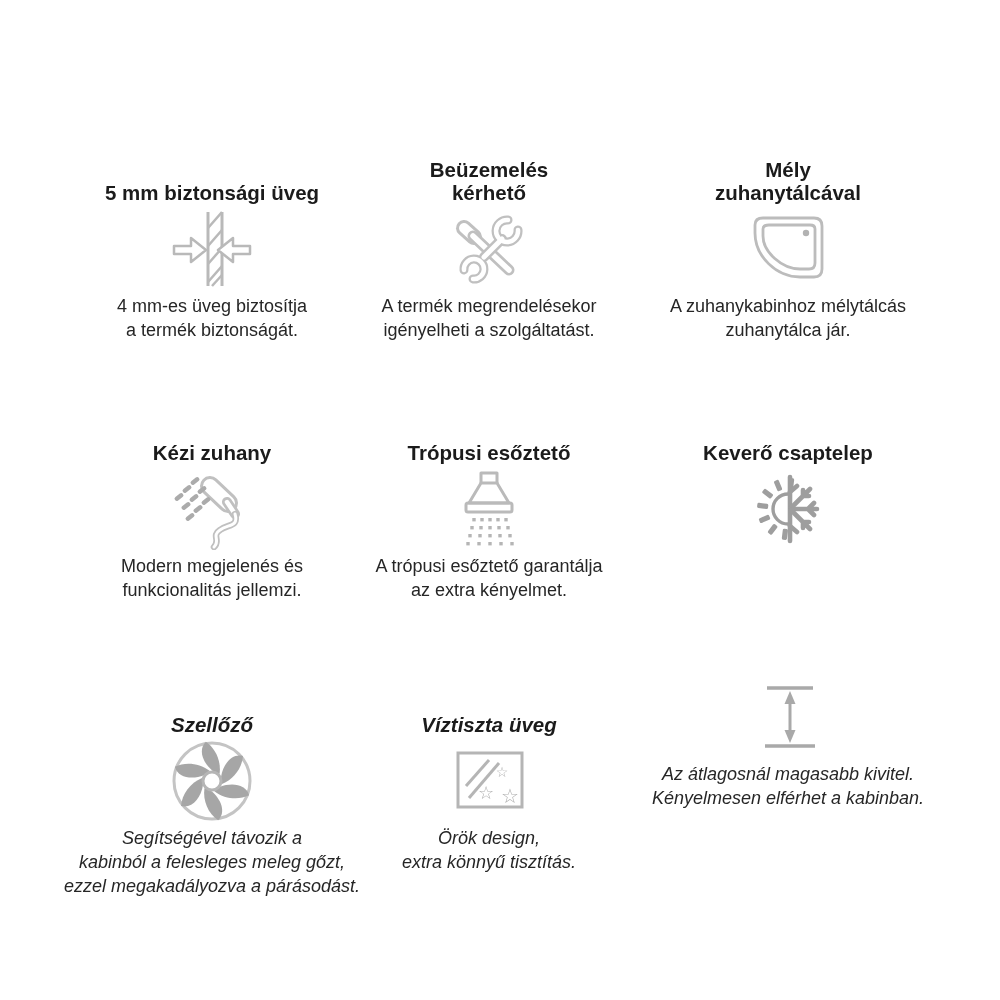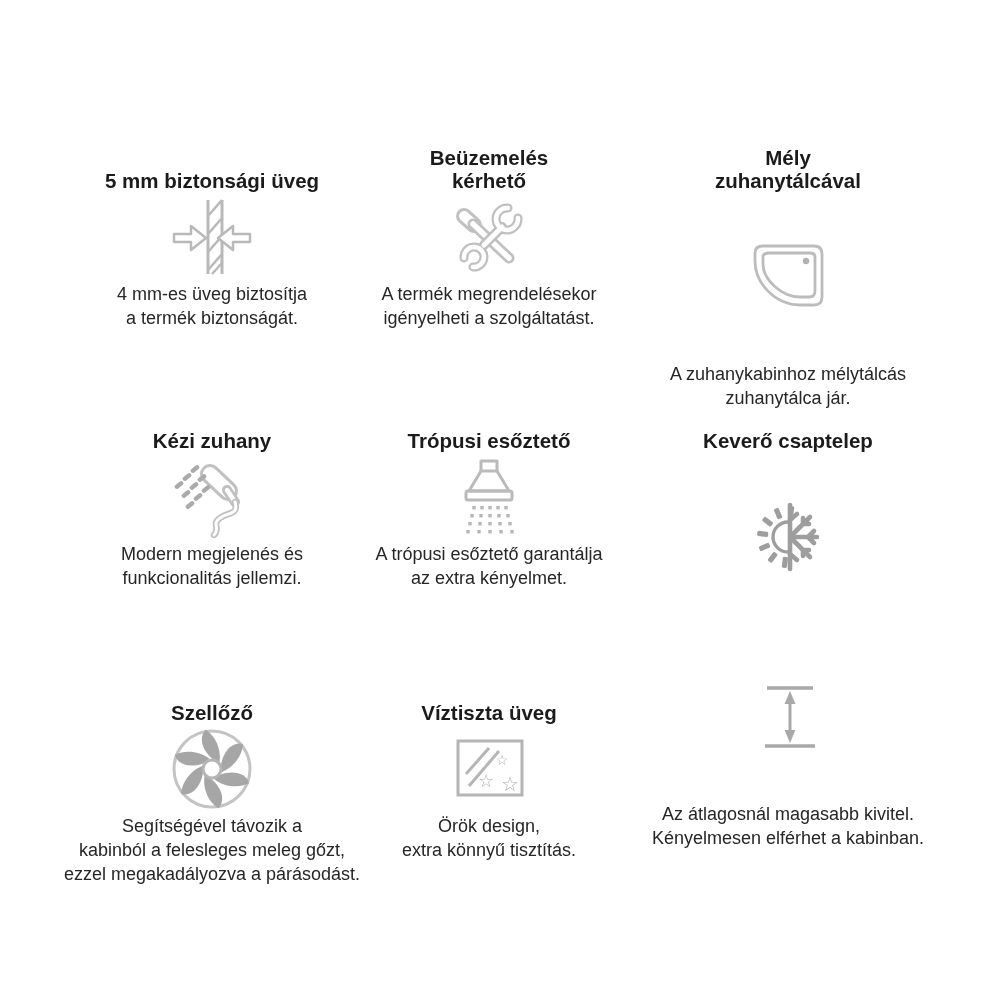--- a/index.html
+++ b/index.html
@@ -12,28 +12,29 @@
   }
   .cell{
     position:absolute;
     width:340px;
     display:flex;
     flex-direction:column;
     align-items:center;
     text-align:center;
   }
   
-  .c1{left:42px;align-items:center;}  .c2{left:319px;}  .c3{left:618px;gap:40px;}
-  .r1{top:140px;}  .r2{top:400px;}  .r3{top:672px;}
+  .c1{left:42px;align-items:center;}  .c2{left:319px;}  .c3{left:618px;}
+  .r1{top:140px;}  .r2{top:400px;}  .r3{top:672px;font-style:italic;}
   .title{
     height:52px;
     display:flex;align-items:flex-end;justify-content:center;
     font-size:20.5px;font-weight:bold;line-height:23px;
     color:#1b1b1b;
     white-space:pre-line;
+    margin-top:12px;
   }
   .icon{
     height:82px;margin-top:4px;
     display:flex;align-items:center;justify-content:center;
   }
   .desc{
     margin-top:4px;
     font-size:18px;line-height:24px;
     color:#262626;
     white-space:pre-line;

